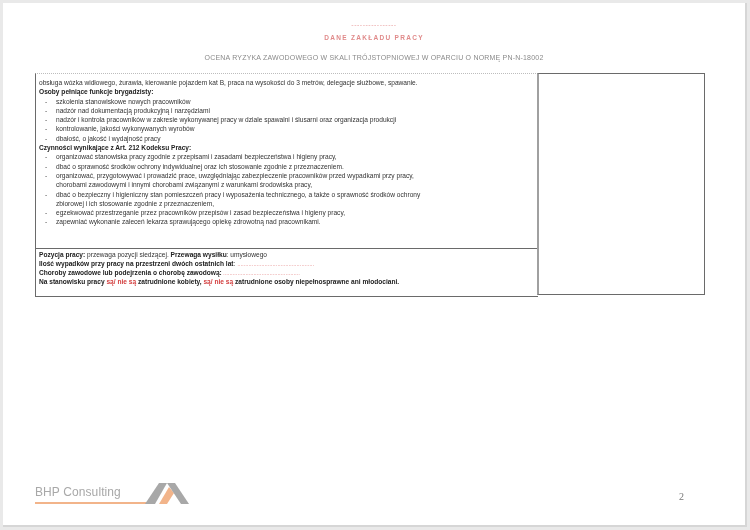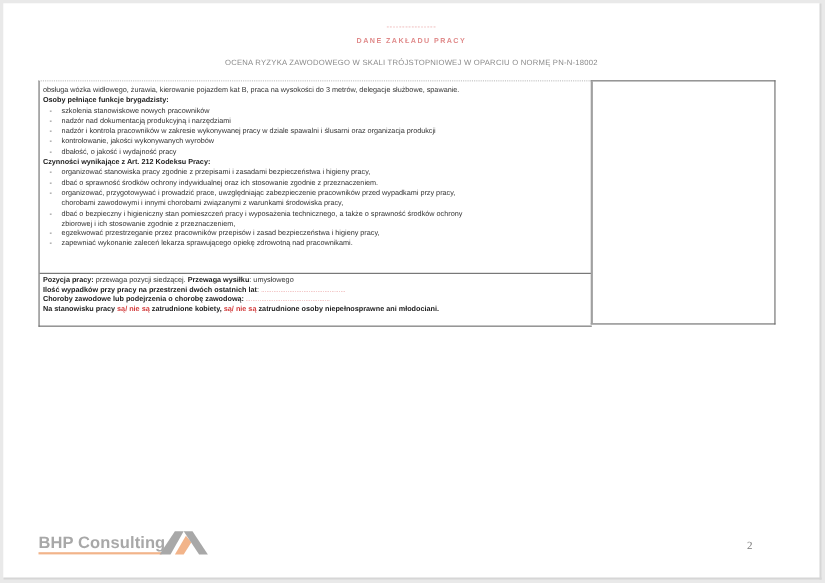--- a/index.html
+++ b/index.html
@@ -57,21 +57,21 @@
     .cont { padding-left: 17px; }
     .sec2 .line { padding-left: 3px; line-height: 8.9px; }
     .sec2 .first { margin-top: 2px; }
     .red { color: #d23c3c; font-weight: bold; }
     .dots { color: #d23c3c; letter-spacing: -0.2px; font-size: 5px; }
     .footer-logo {
       position: absolute; left: 32px; top: 478px; width: 170px; height: 28px;
     }
     .logo-text {
       position: absolute; left: 0; top: 4px;
-      font-size: 15px; font-weight: bold; color: #a8a8a8; letter-spacing: 0.1px;
+      font-size: 12px; font-weight: normal; color: #a8a8a8; letter-spacing: 0.1px;
     }
     .logo-line {
       position: absolute; left: 0; top: 21px; width: 112px; height: 2px; background: #f2b48a;
     }
     .logo-svg { position: absolute; left: 108px; top: 0; }
     .page-num {
       position: absolute; left: 676px; top: 488px;
       font-family: "Liberation Serif", serif; font-size: 10px; color: #777;
     }
   </style>

